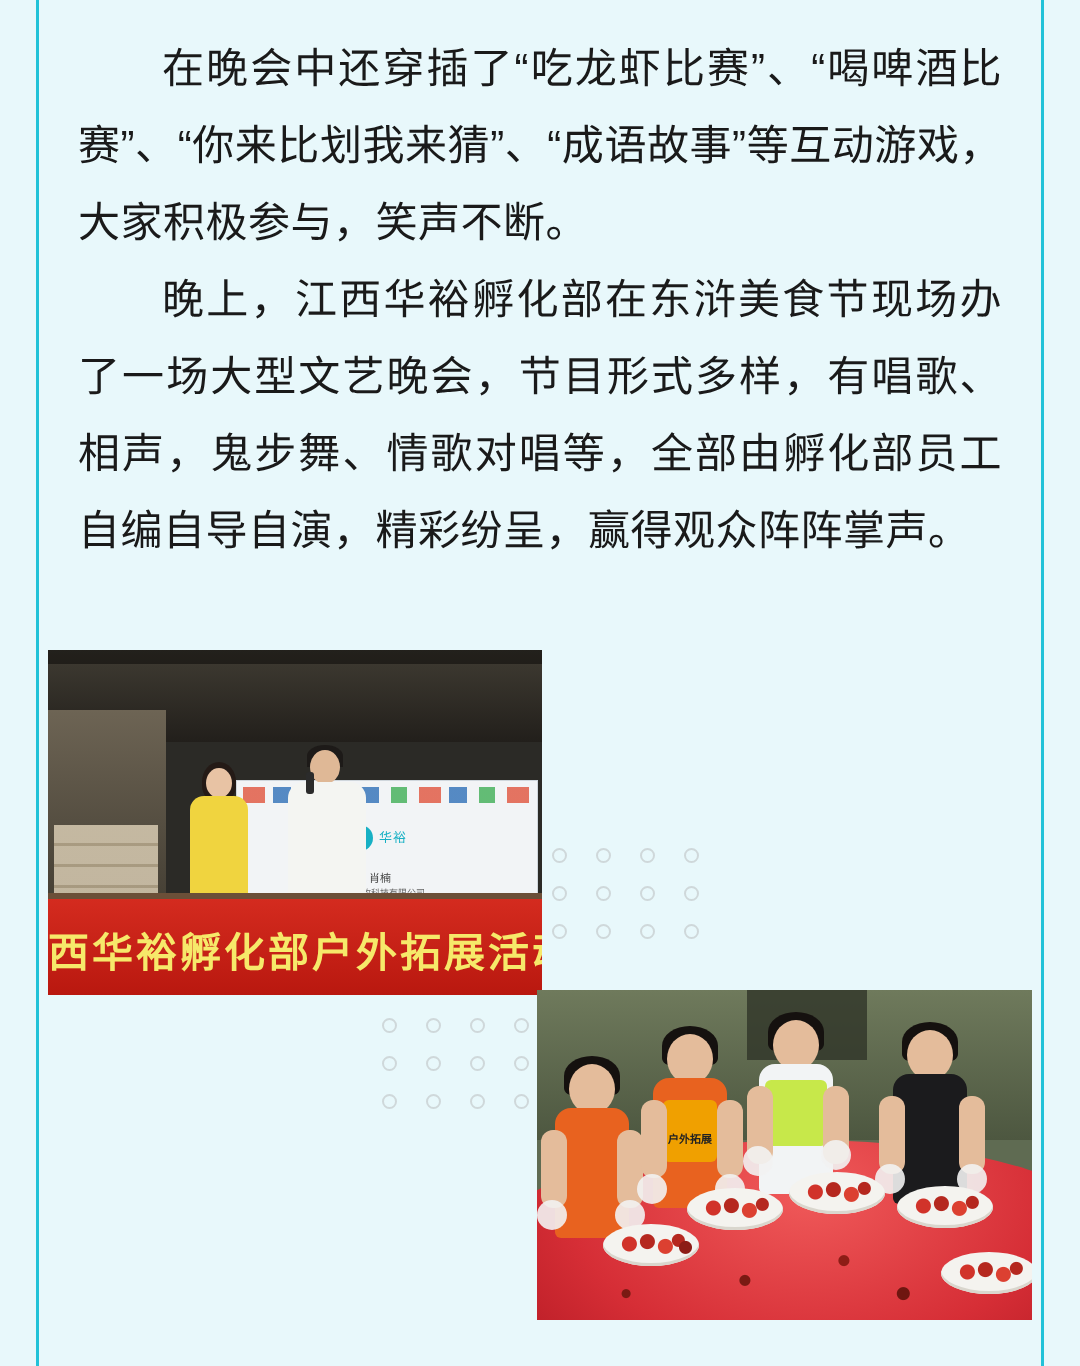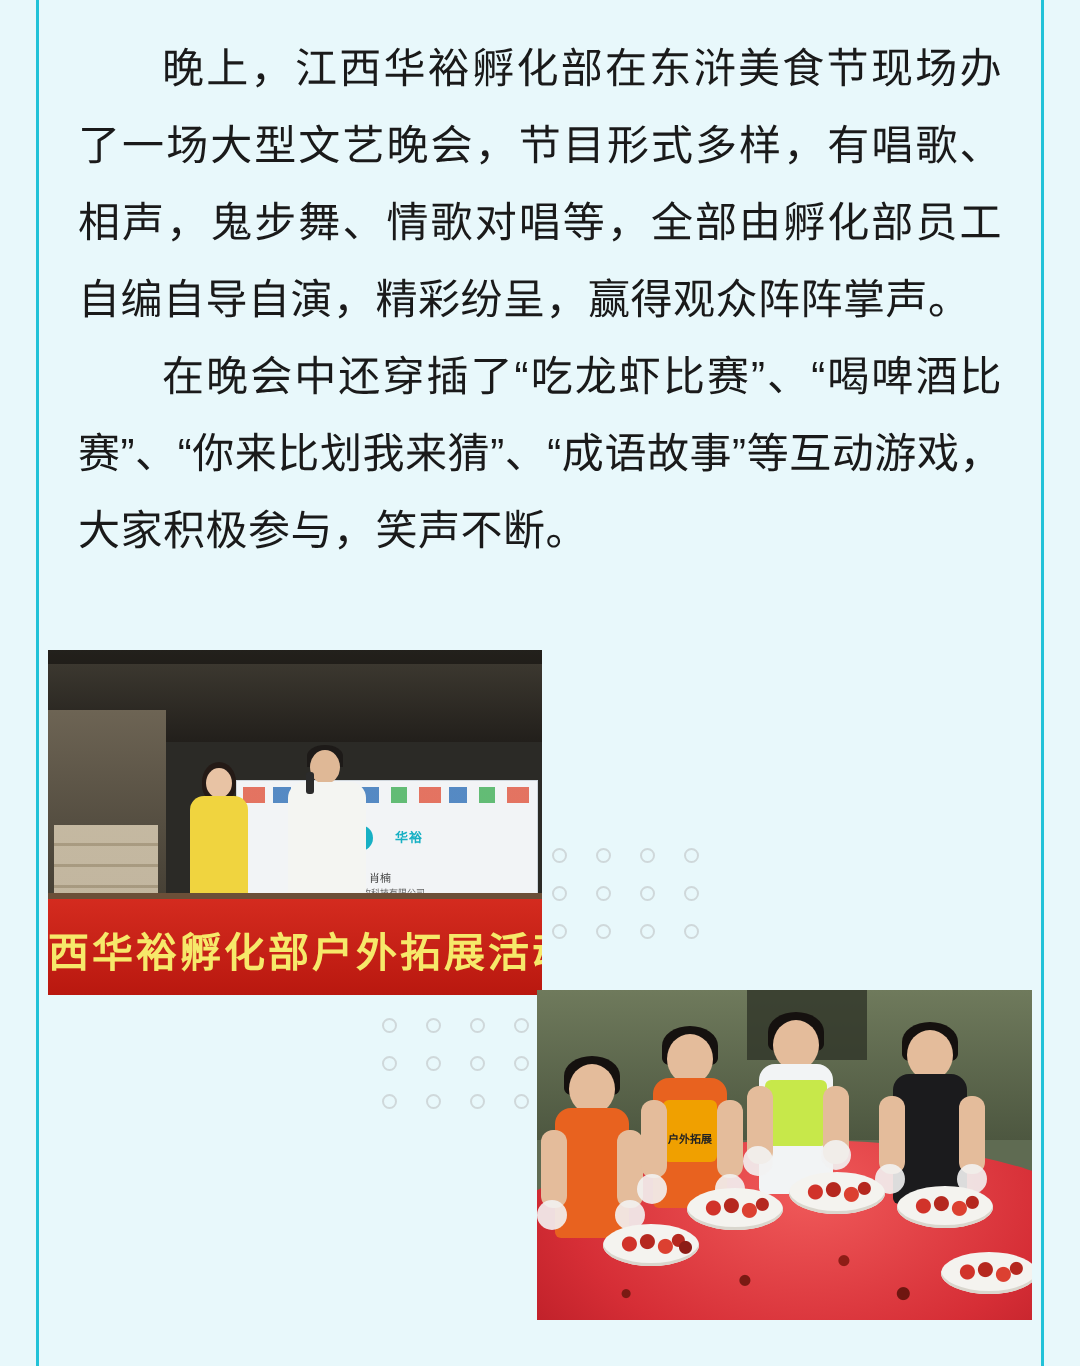--- a/index.html
+++ b/index.html
@@ -109,22 +109,22 @@
   .ps-screen .scr-strip {
     position: absolute; left: 6px; right: 6px; top: 6px; height: 16px;
     background: repeating-linear-gradient(90deg,#e0533c 0 22px, #f2f4f6 22px 30px, #2e6fb7 30px 48px, #f2f4f6 48px 60px, #3fae55 60px 76px, #f2f4f6 76px 88px);
     opacity: .8;
   }
   .ps-screen .scr-logo {
     position: absolute; left: 110px; top: 44px; width: 26px; height: 26px;
     background: #17b0c4; border-radius: 50% 50% 50% 10%;
   }
   .ps-screen .scr-logo-txt {
-    position: absolute; left: 158px; top: 46px; font-size: 13px; color: #17b0c4;
-    font-weight: bold; letter-spacing: 1px; text-align: right;
+    position: absolute; left: 142px; top: 46px; font-size: 13px; color: #17b0c4;
+    font-weight: normal; letter-spacing: 1px; text-align: right;
   }
   .ps-screen .scr-line {
     position: absolute; left: 88px; top: 88px; font-size: 11px; color: #444;
   }
   .ps-screen .scr-foot {
     position: absolute; left: 0; right: 0; bottom: 12px; height: 26px;
     background: linear-gradient(90deg,#1fa9bd,#2fc6a8);
     opacity: .9;
   }
   .ps-screen .scr-foot2 {
@@ -221,22 +221,22 @@
 </style>
 </head>
 <body>
 
 <div class="page">
 
   <div class="edge-rule left"></div>
   <div class="edge-rule right"></div>
 
   <div class="article">
+    <p class="para">在晚会中还穿插了“吃龙虾比赛”、“喝啤酒比赛”、“你来比划我来猜”、“成语故事”等互动游戏，大家积极参与，笑声不断。</p>
     <p class="para">晚上，江西华裕孵化部在东浒美食节现场办了一场大型文艺晚会，节目形式多样，有唱歌、相声，鬼步舞、情歌对唱等，全部由孵化部员工自编自导自演，精彩纷呈，赢得观众阵阵掌声。</p>
-    <p class="para">在晚会中还穿插了“吃龙虾比赛”、“喝啤酒比赛”、“你来比划我来猜”、“成语故事”等互动游戏，大家积极参与，笑声不断。</p>
   </div>
 
   <div class="dot-grid dot-grid-a">
     <span class="dot"></span>
     <span class="dot"></span>
     <span class="dot"></span>
     <span class="dot"></span>
     <span class="dot"></span>
     <span class="dot"></span>
     <span class="dot"></span>

